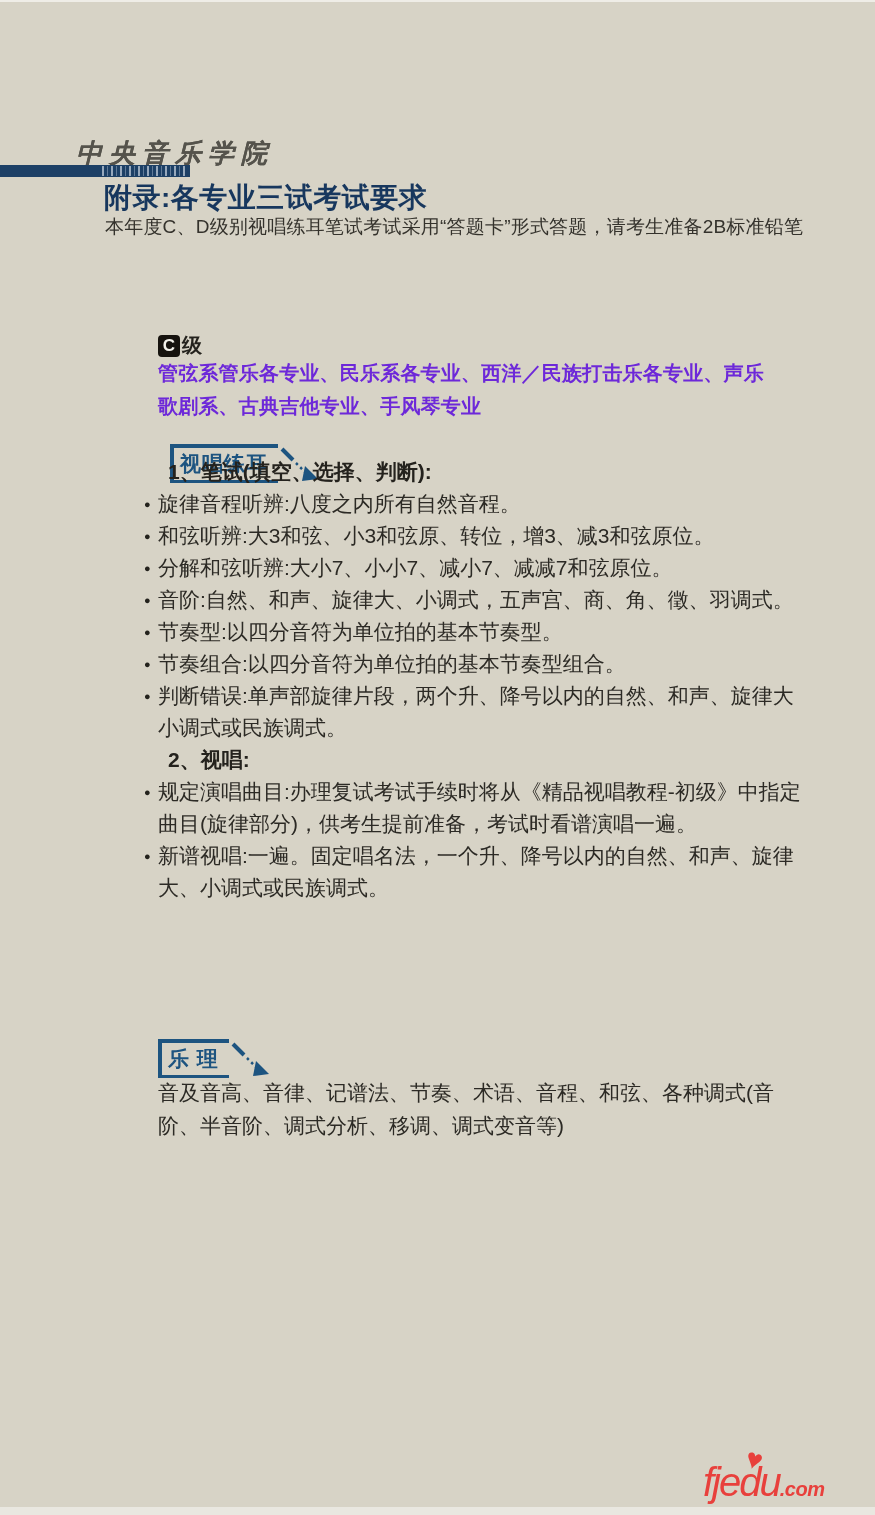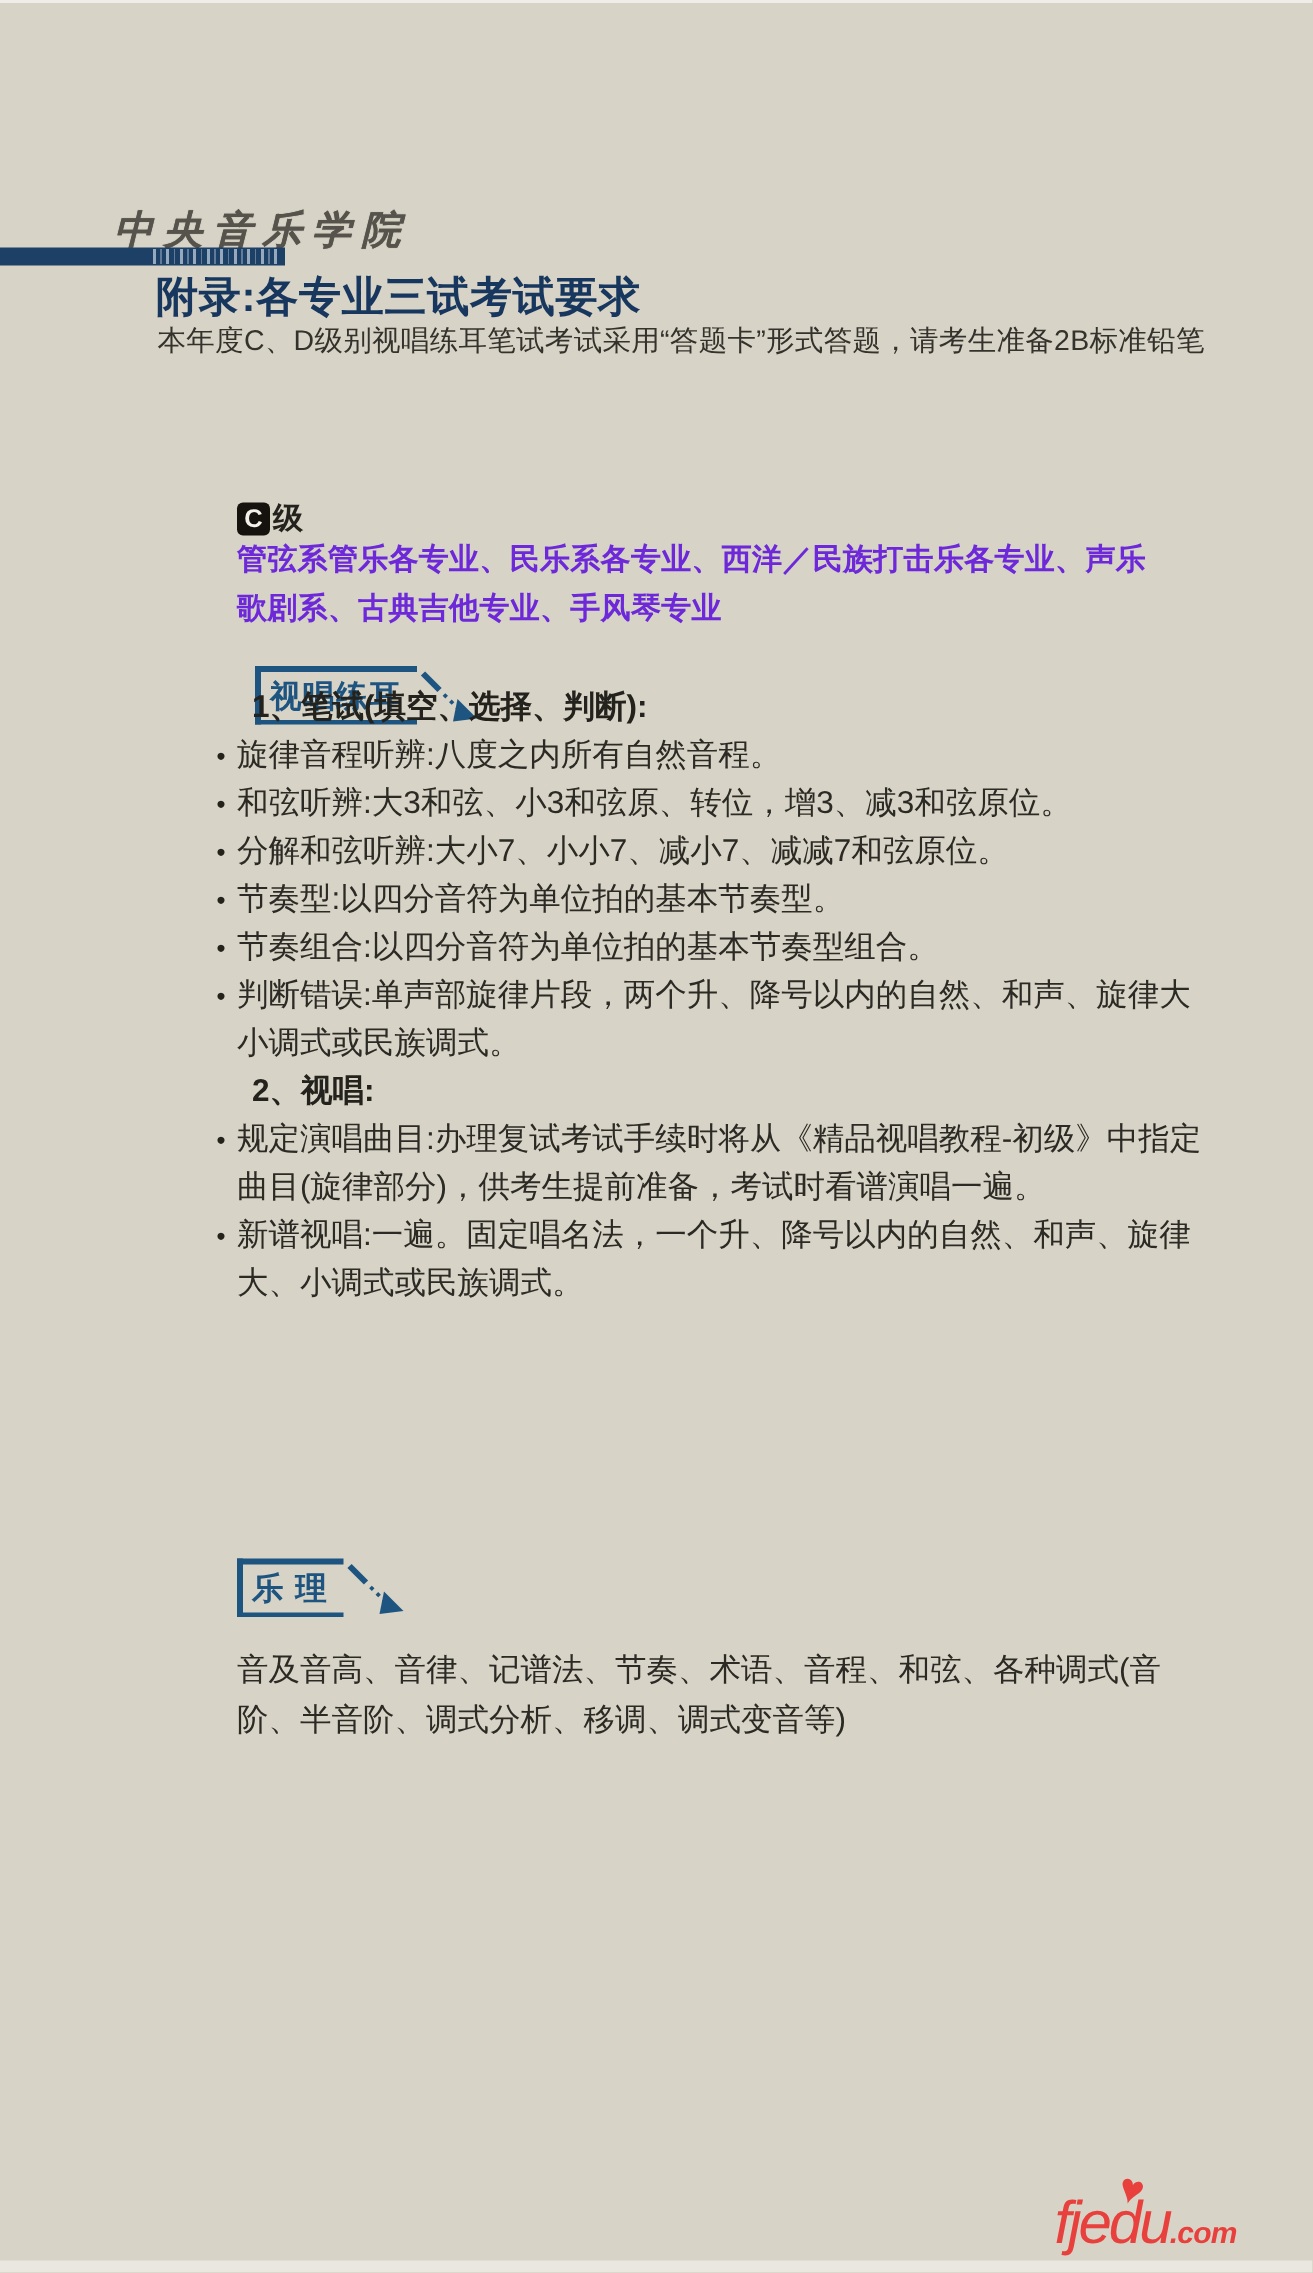--- a/index.html
+++ b/index.html
@@ -63,21 +63,21 @@
   .req-list{
     left:146px;top:456px;width:660px;font-size:21px;line-height:32px;color:#2c2a25;
   }
   .req-heading{padding-left:22px;font-weight:bold;color:#24221d;}
   .req-item{position:relative;padding-left:12px;width:648px;}
   .req-item::before{
     content:"●";position:absolute;left:-2px;top:0;font-size:11px;color:#24221d;line-height:32px;
   }
 
   .theory-body{
-    left:158px;top:1076px;width:638px;font-size:21px;line-height:33px;color:#2c2a25;margin-top:21px;
+    left:158px;top:1076px;width:638px;font-size:21px;line-height:33px;color:#2c2a25;
   }
 
   
   .footer-brand{left:703px;top:1460px;color:#e8403c;white-space:nowrap;}
   .brand-main{
     font-size:40px;font-weight:normal;font-style:italic;letter-spacing:-2px;
     font-family:"Liberation Sans","DejaVu Sans",sans-serif;
   }
   .brand-suffix{font-size:20px;font-weight:bold;font-style:italic;letter-spacing:-.5px;}
   .heart-icon{
@@ -112,20 +112,21 @@
       <line x1="16" y1="17" x2="25" y2="26" stroke="#1d5480" stroke-width="2.5" stroke-dasharray="2.5 3.5"></line>
       <polygon points="25,20 38,33 22,35" fill="#1d5480"></polygon>
     </svg>
   </div>
 
   <div class="abs req-list">
     <div class="req-heading">1、笔试(填空、选择、判断):</div>
     <div class="req-item">旋律音程听辨:八度之内所有自然音程。</div>
     <div class="req-item">和弦听辨:大3和弦、小3和弦原、转位，增3、减3和弦原位。</div>
     <div class="req-item">分解和弦听辨:大小7、小小7、减小7、减减7和弦原位。</div>
+    <div class="req-item">音阶:自然、和声、旋律大、小调式，五声宫、商、角、徵、羽调式。</div>
     <div class="req-item">节奏型:以四分音符为单位拍的基本节奏型。</div>
     <div class="req-item">节奏组合:以四分音符为单位拍的基本节奏型组合。</div>
     <div class="req-item">判断错误:单声部旋律片段，两个升、降号以内的自然、和声、旋律大小调式或民族调式。</div>
     <div class="req-heading">2、视唱:</div>
     <div class="req-item">规定演唱曲目:办理复试考试手续时将从《精品视唱教程-初级》中指定曲目(旋律部分)，供考生提前准备，考试时看谱演唱一遍。</div>
     <div class="req-item">新谱视唱:一遍。固定唱名法，一个升、降号以内的自然、和声、旋律大、小调式或民族调式。</div>
   </div>
 
   <div class="abs badge badge-theory">
     <span class="badge-label">乐 理</span>

